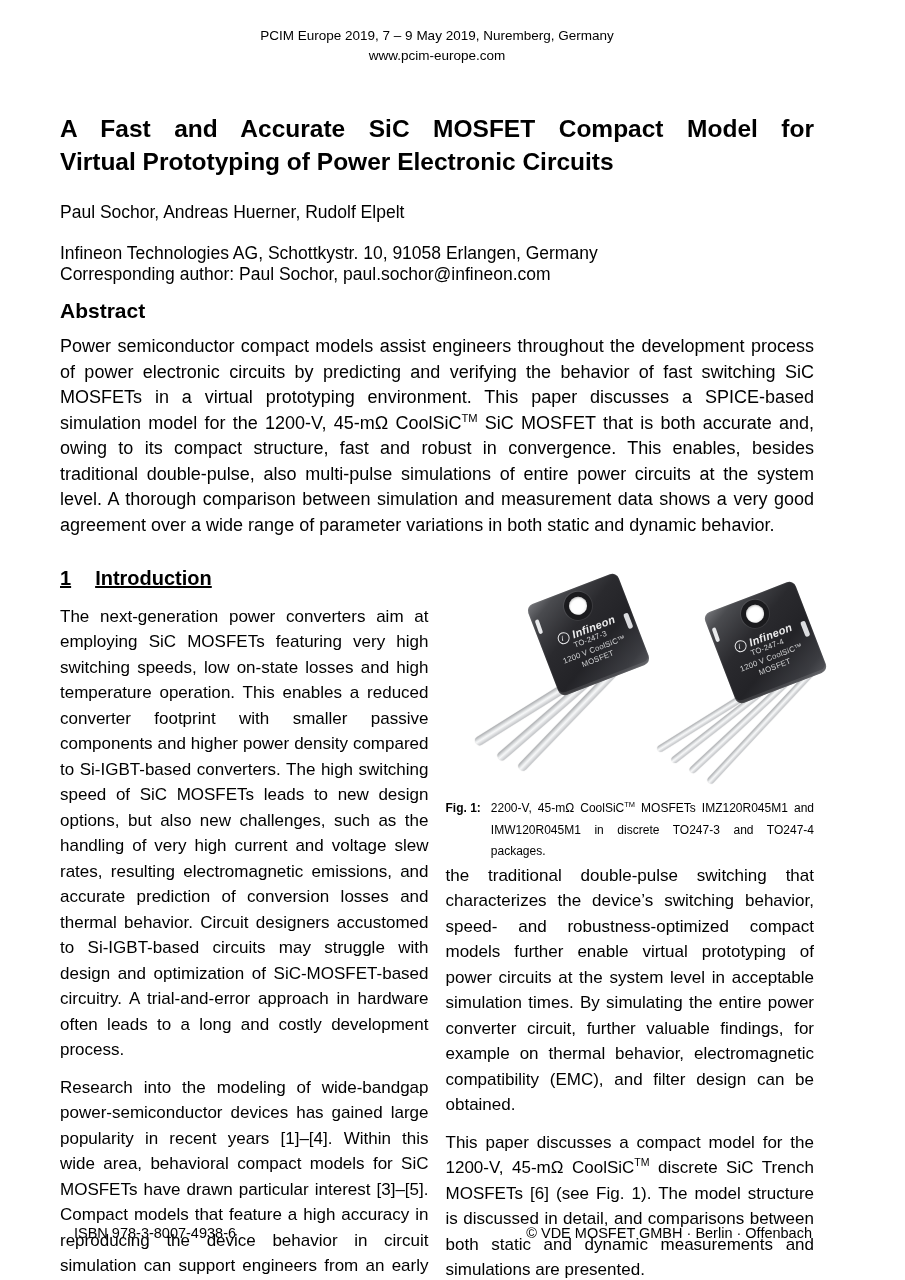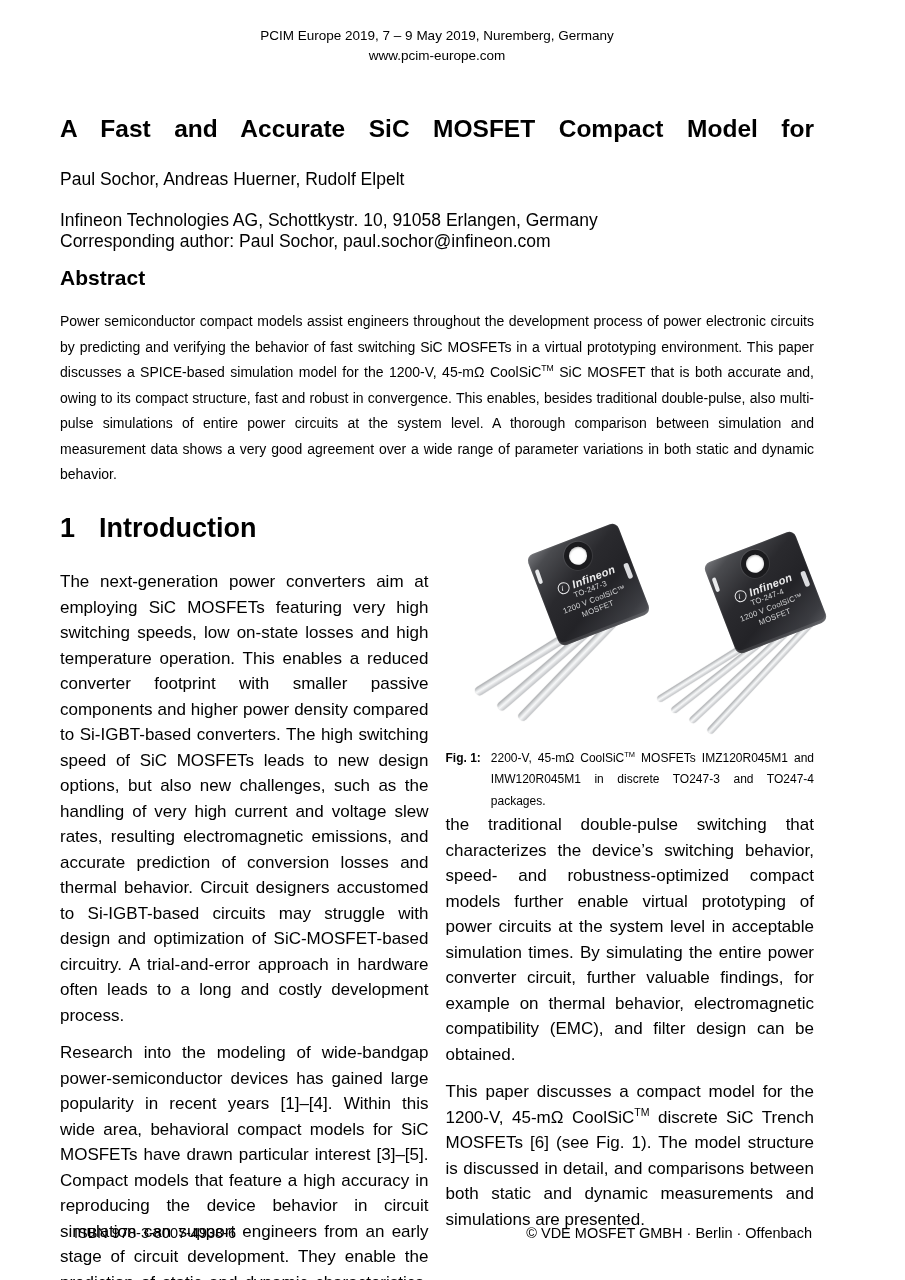--- a/index.html
+++ b/index.html
@@ -22,28 +22,28 @@
   .title-l1 { text-align: justify; text-align-last: justify; }
 
   
   .byline { font-size: 17.5px; }
   .authors { margin-top: 24px; }
   .affiliation { margin-top: 20px; }
   .corresponding { }
 
   
   .abstract-heading { margin-top: 14px; font-size: 21px; font-weight: bold; }
-  .abstract-text { margin-top: 19px; font-size: 14px; line-height: 25.5px; text-align: justify; }
+  .abstract-text { margin-top: 11px; font-size: 18px; line-height: 25.5px; text-align: justify; }
   sup.tm { font-size: 62%; vertical-align: super; line-height: 0; }
 
   
   .columns { margin-top: 26px; display: flex; gap: 17px; align-items: flex-start; }
   .col { width: 384px; font-size: 17px; line-height: 25.5px; }
   .col p { margin: 0 0 12px 0; text-align: justify; }
-  .sec-heading { font-size: 27px; font-weight: bold; margin: 2px 0 28px 0; }
+  .sec-heading { font-size: 20px; font-weight: bold; margin: 2px 0 12px 0; text-decoration: underline; }
   .sec-heading .sec-num { margin-right: 24px; }
 
   
   .figure-canvas { position: relative; height: 230px; margin-top: -4px; }
   .pkg { position: absolute; width: 200px; height: 228px; }
   .pkg--one { left: 28px; top: 2px; }
   .pkg--two { left: 205px; top: 10px; }
 
   .pkg-body {
     position: absolute; left: 66px; top: 24px; width: 97px; height: 97px;
@@ -115,20 +115,21 @@
 <div class="page">
   <div class="content">
 
     <div class="header">
       <div>PCIM Europe 2019, 7 – 9 May 2019, Nuremberg, Germany</div>
       <div>www.pcim-europe.com</div>
     </div>
 
     <div class="title">
       <div class="title-l1">A Fast and Accurate SiC MOSFET Compact Model for</div>
+      <div class="title-l2">Virtual Prototyping of Power Electronic Circuits</div>
     </div>
 
     <div class="byline authors">Paul Sochor, Andreas Huerner, Rudolf Elpelt</div>
     <div class="byline affiliation">Infineon Technologies AG, Schottkystr. 10, 91058 Erlangen, Germany</div>
     <div class="byline corresponding">Corresponding author: Paul Sochor, paul.sochor@infineon.com</div>
 
     <div class="abstract-heading">Abstract</div>
     <div class="abstract-text"><span>Power semiconductor compact models assist engineers throughout the development process of power electronic circuits by predicting and verifying the behavior of fast switching SiC MOSFETs in a virtual prototyping environment. This paper discusses a SPICE-based simulation model for the 1200-V, 45-mΩ CoolSiC</span><sup class="tm">TM</sup><span> SiC MOSFET that is both accurate and, owing to its compact structure, fast and robust in convergence. This enables, besides traditional double-pulse, also multi-pulse simulations of entire power circuits at the system level. A thorough comparison between simulation and measurement data shows a very good agreement over a wide range of parameter variations in both static and dynamic behavior.</span></div>
 
     <div class="columns">

